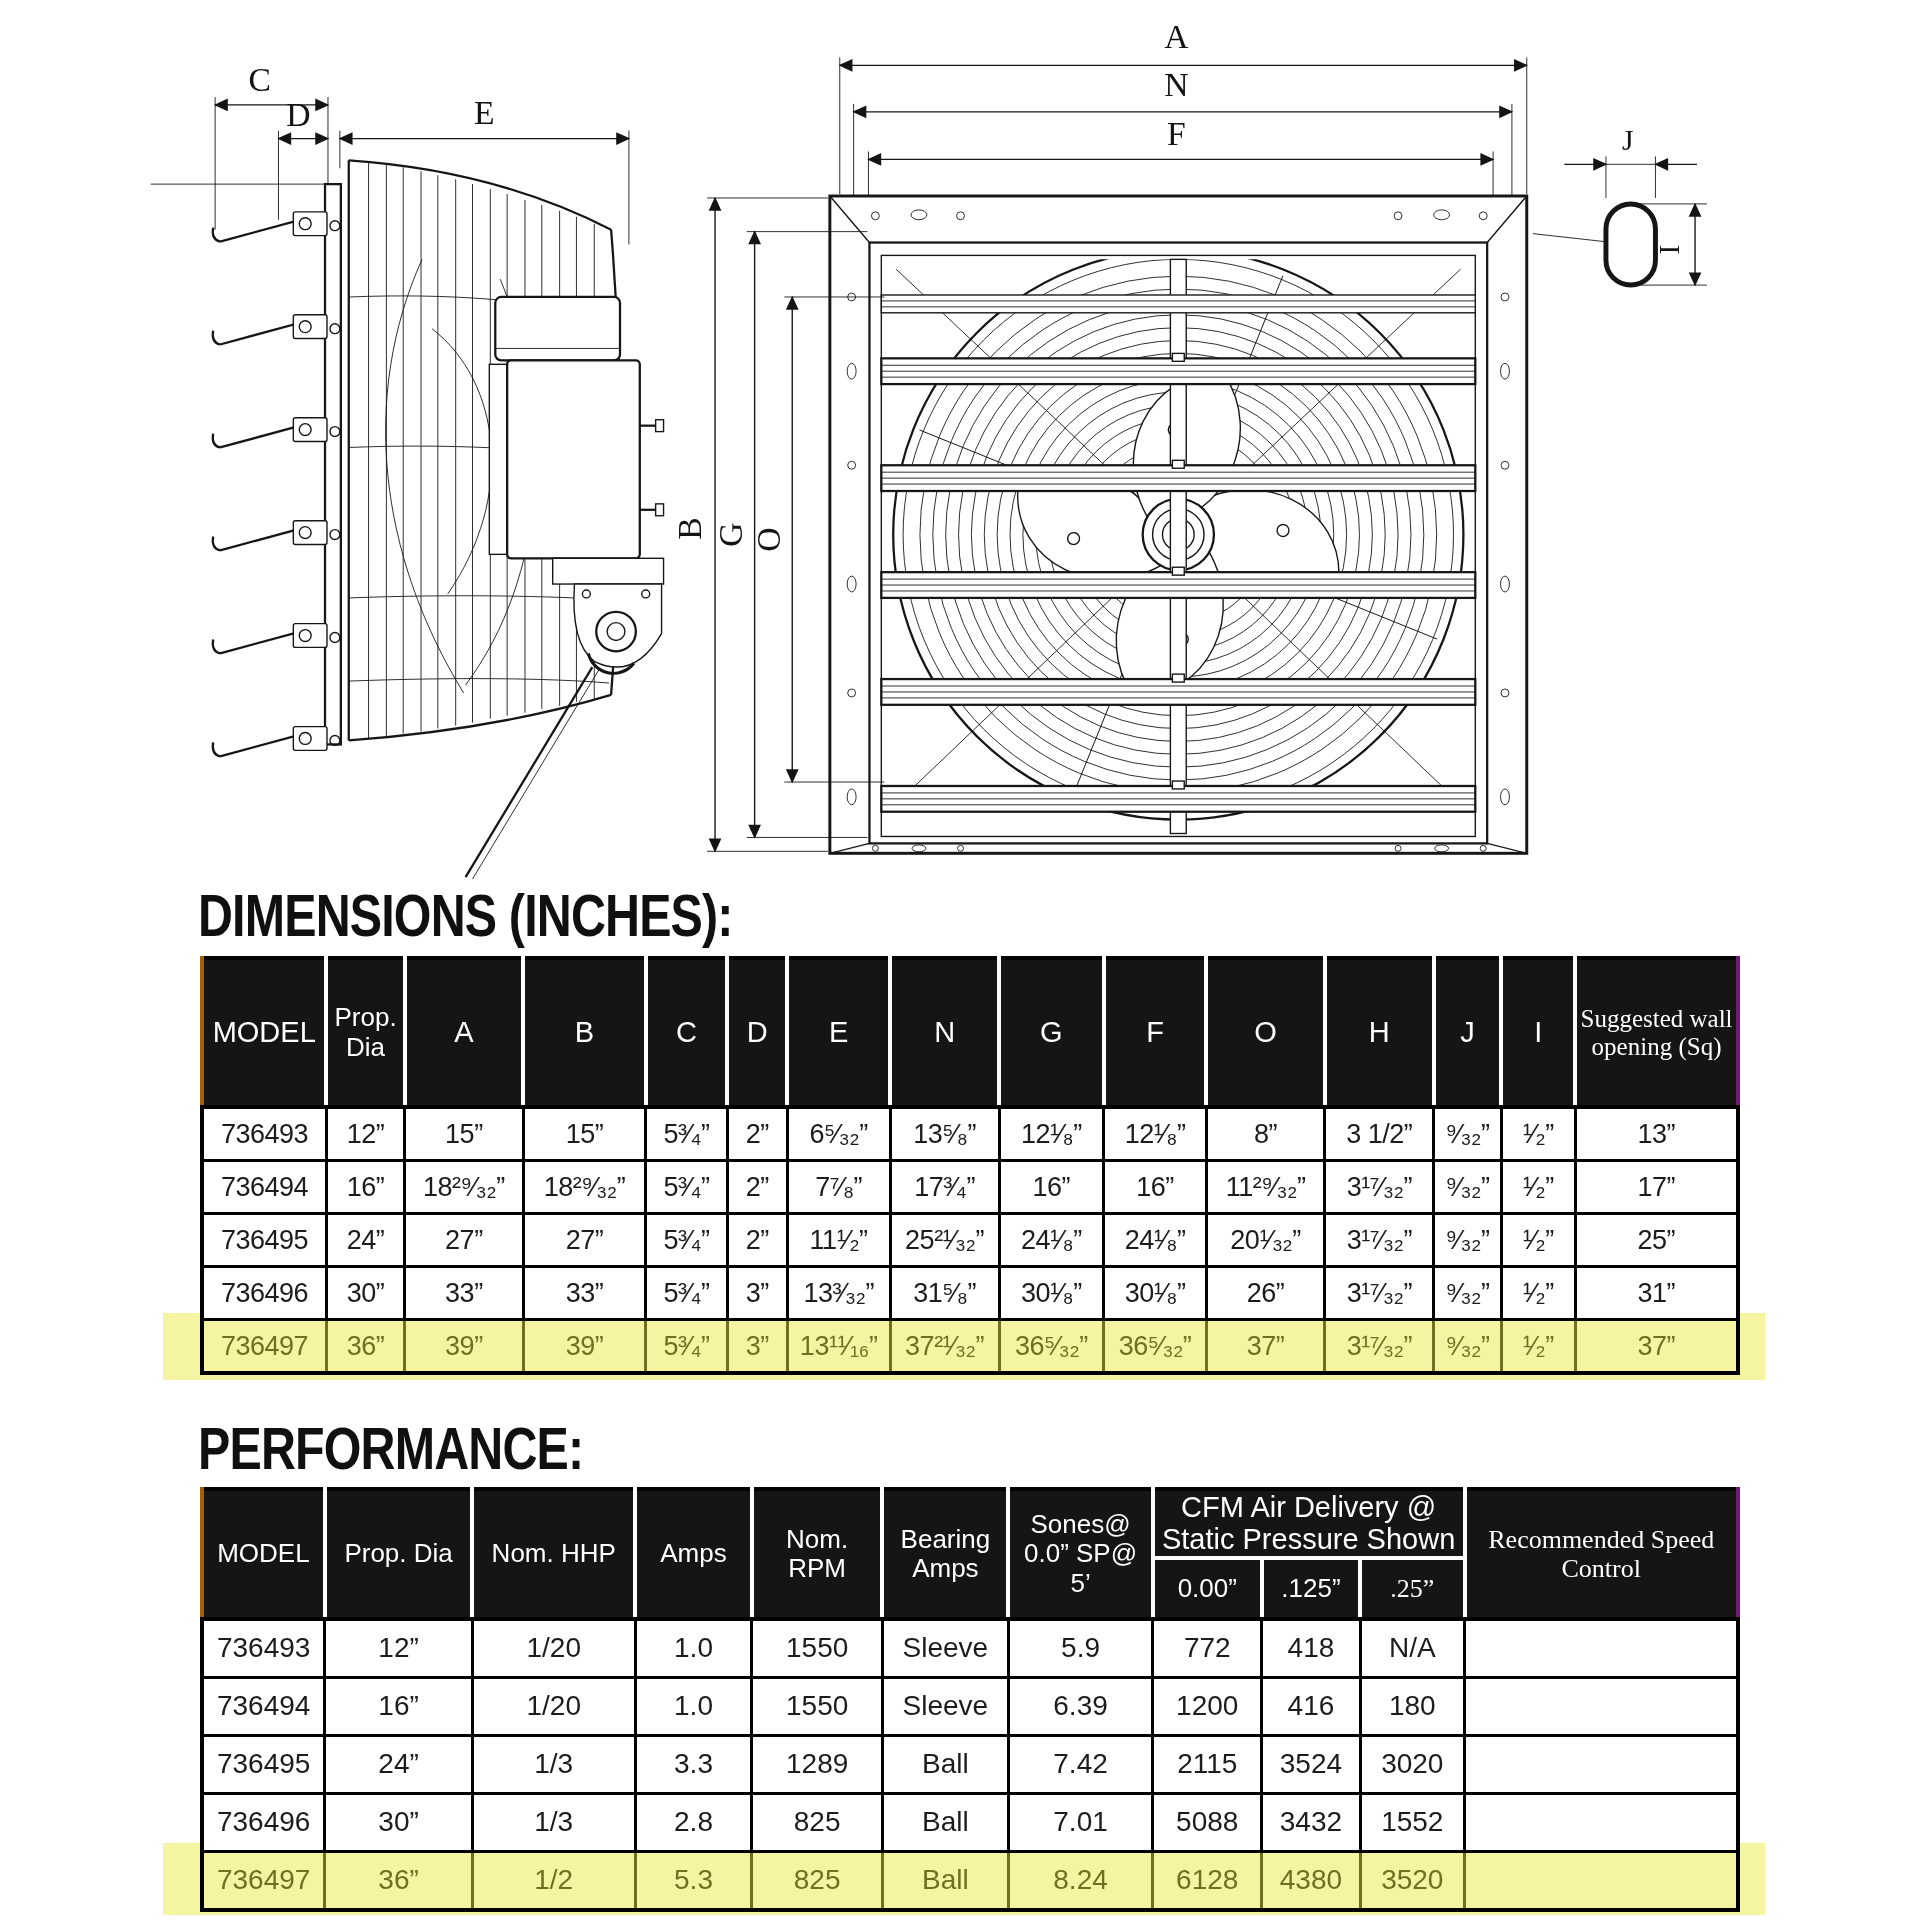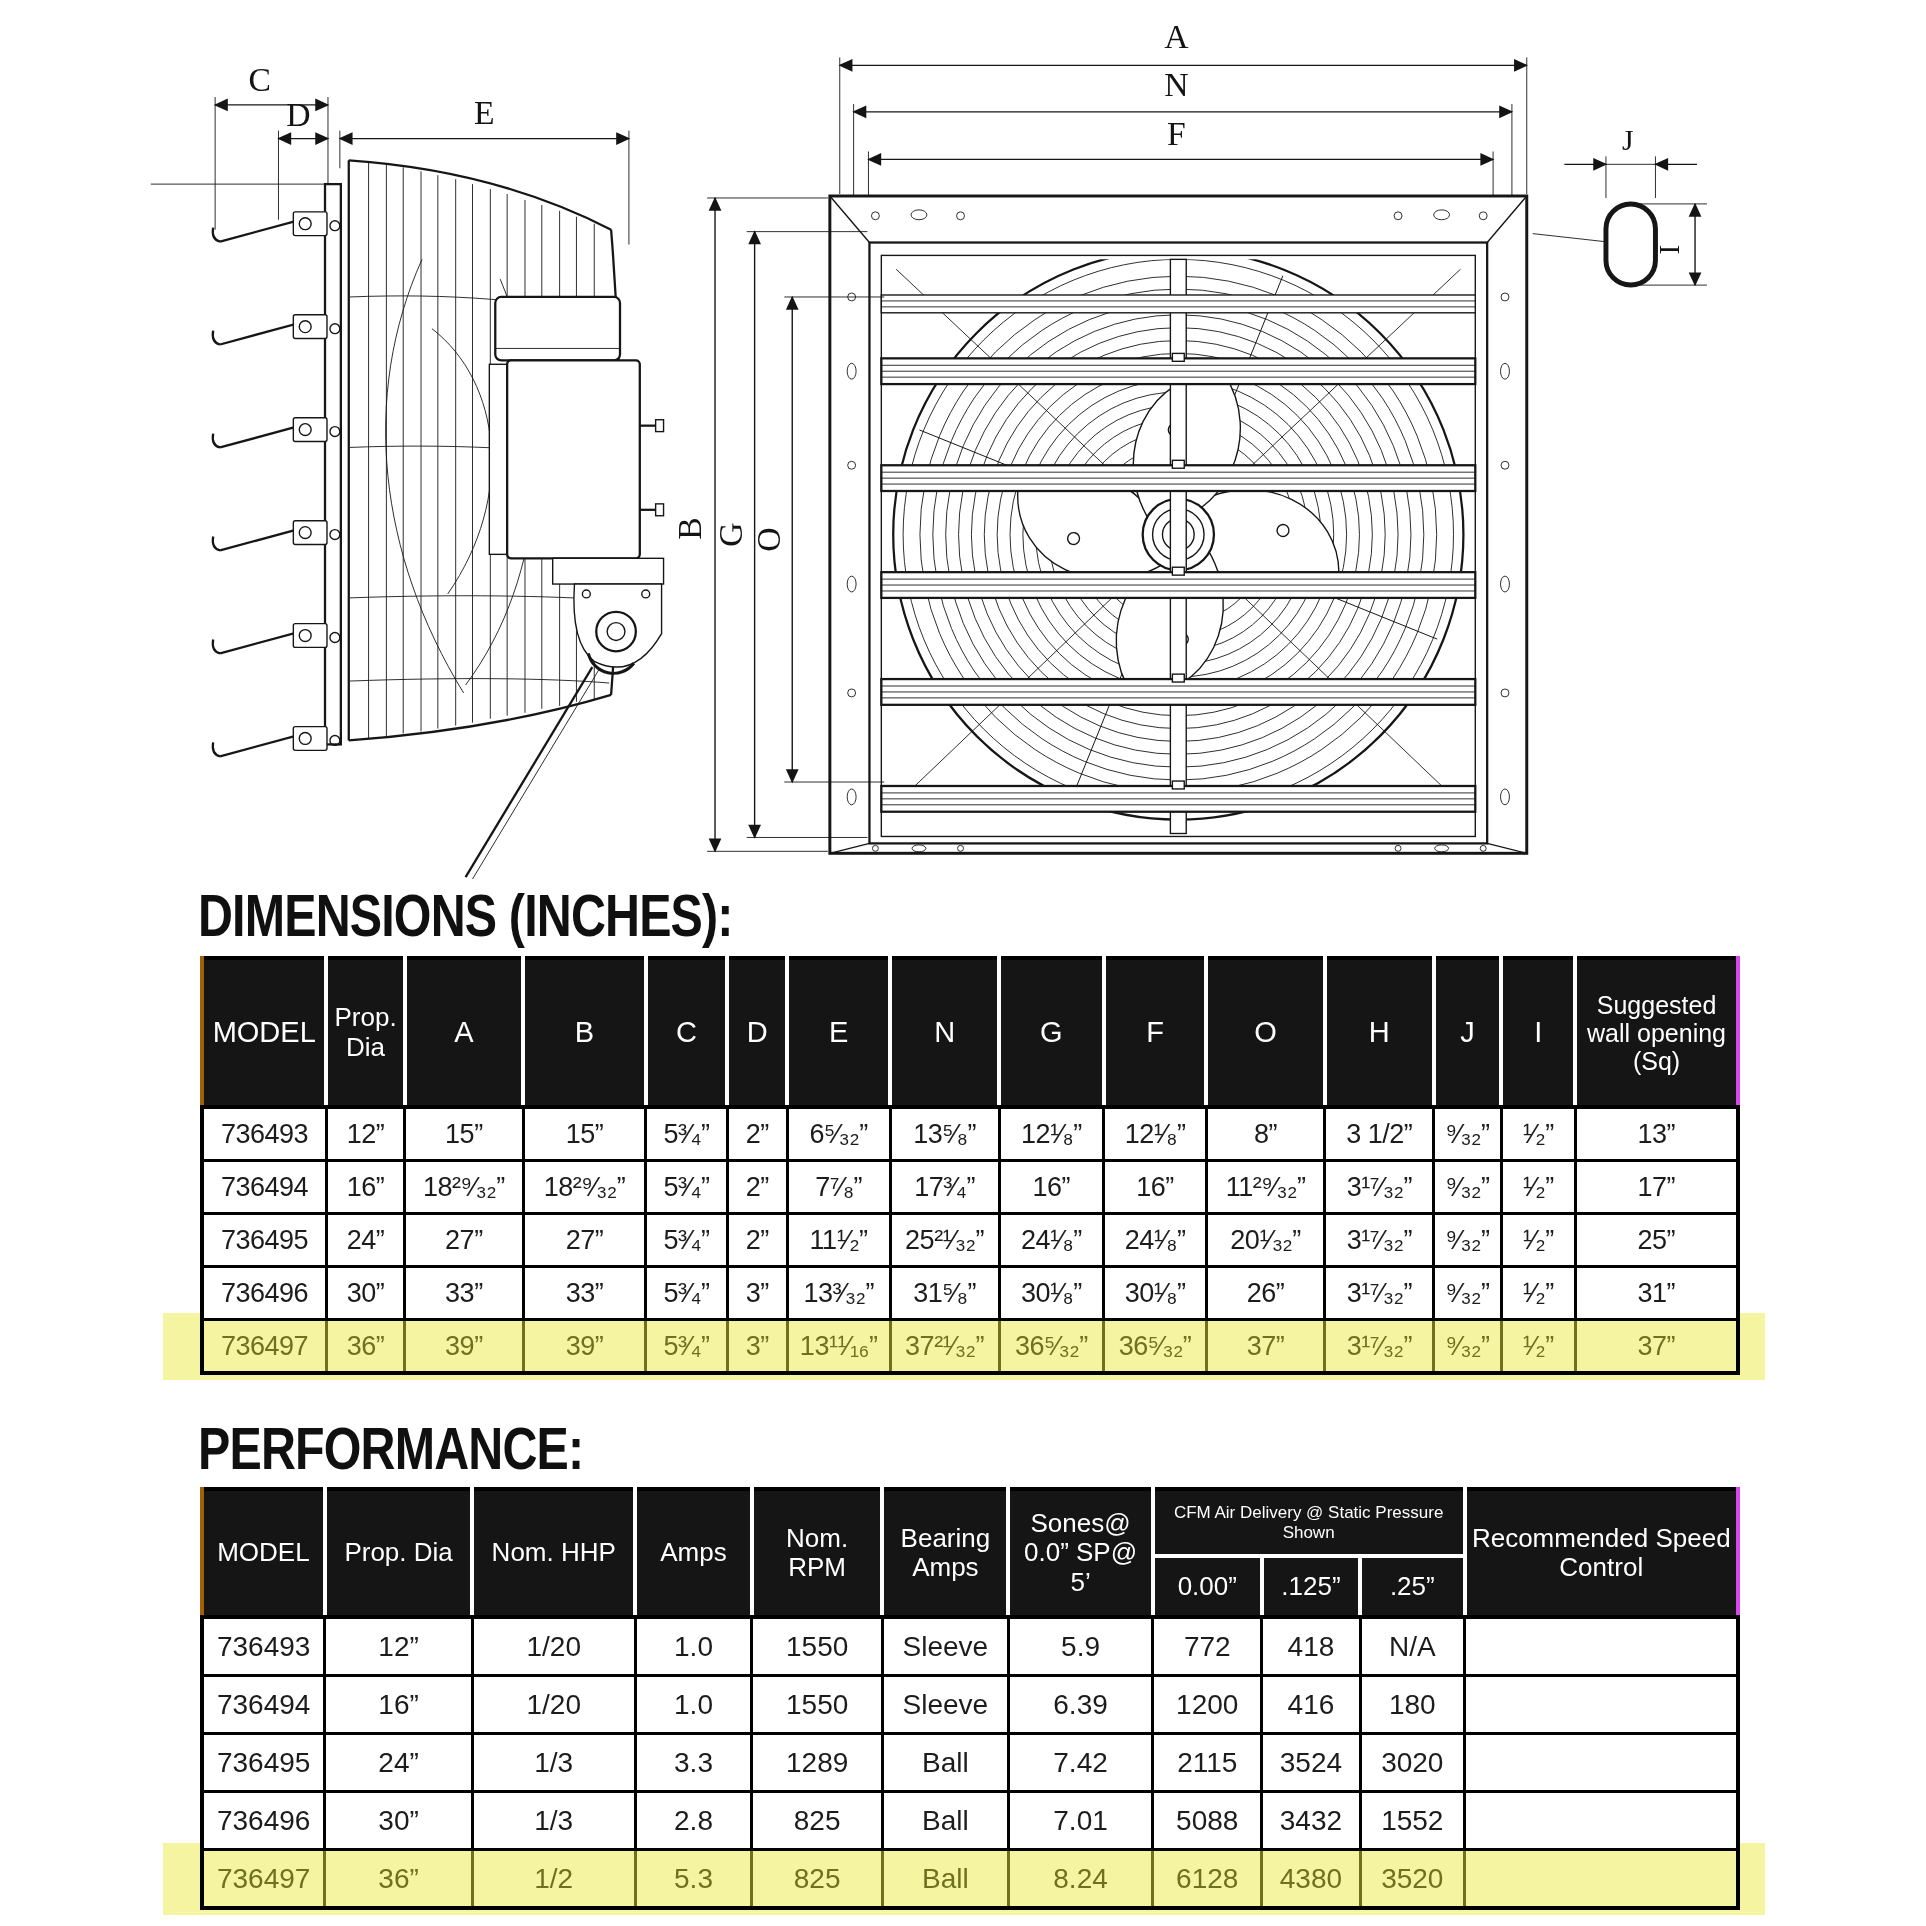--- a/index.html
+++ b/index.html
@@ -23,21 +23,21 @@
     letter-spacing:-1px;
   }
   #dim-heading{top:887px;}
   #perf-heading{top:1420px;}
   
   table{border-collapse:collapse;table-layout:fixed;position:absolute;left:200px;width:1540px;
         border:4px solid #000;}
   th{background:#151515;color:#fff;font-weight:normal;padding:0 2px;text-align:center;
      border-left:4px solid #fff;border-right:4px solid #fff;border-bottom:4px solid #000;line-height:1.12;}
   th:first-child{border-left:4px solid #a16207;}
-  th:last-child{border-right:4px solid #d946ef;}
+  th:last-child{border-right:4px solid #701a75;font-family:Liberation Serif, serif;}
   td{background:#fff;border:3px solid #000;text-align:center;padding:0;color:#1c1c1c;}
   #dim-table{top:956px;}
   #dim-table th{height:145px;font-size:29px;}
   #dim-table td{height:50px;font-size:27px;letter-spacing:-0.5px;}
   #perf-table{top:1487px;}
   #perf-table th{font-size:26px;}
   #perf-table th.group{height:63px;border-bottom:4px solid #fff;}
   #perf-table th.sub{height:57px;text-align:center;}
   #perf-table td{height:55px;font-size:28px;}
   tr.hl td{background:#f5f5a1;color:#6f7020;border-color:#6f7020;}
@@ -488,21 +488,21 @@
   </colgroup>
   <thead>
     <tr>
       <th rowspan="2">MODEL</th>
       <th rowspan="2">Prop. Dia</th>
       <th rowspan="2">Nom. HHP</th>
       <th rowspan="2">Amps</th>
       <th rowspan="2">Nom. RPM</th>
       <th rowspan="2">Bearing Amps</th>
       <th rowspan="2">Sones@ 0.0” SP@ 5’</th>
-      <th colspan="3" class="group" style="font-size:17px">CFM Air Delivery @ Static Pressure Shown</th>
+      <th colspan="3" class="group" style="font-size:29px">CFM Air Delivery @ Static Pressure Shown</th>
       <th rowspan="2">Recommended Speed Control</th>
     </tr>
     <tr>
       <th class="sub">0.00”</th>
       <th class="sub">.125”</th>
       <th class="sub">.25”</th>
     </tr>
   </thead>
   <tbody>
     <tr>

